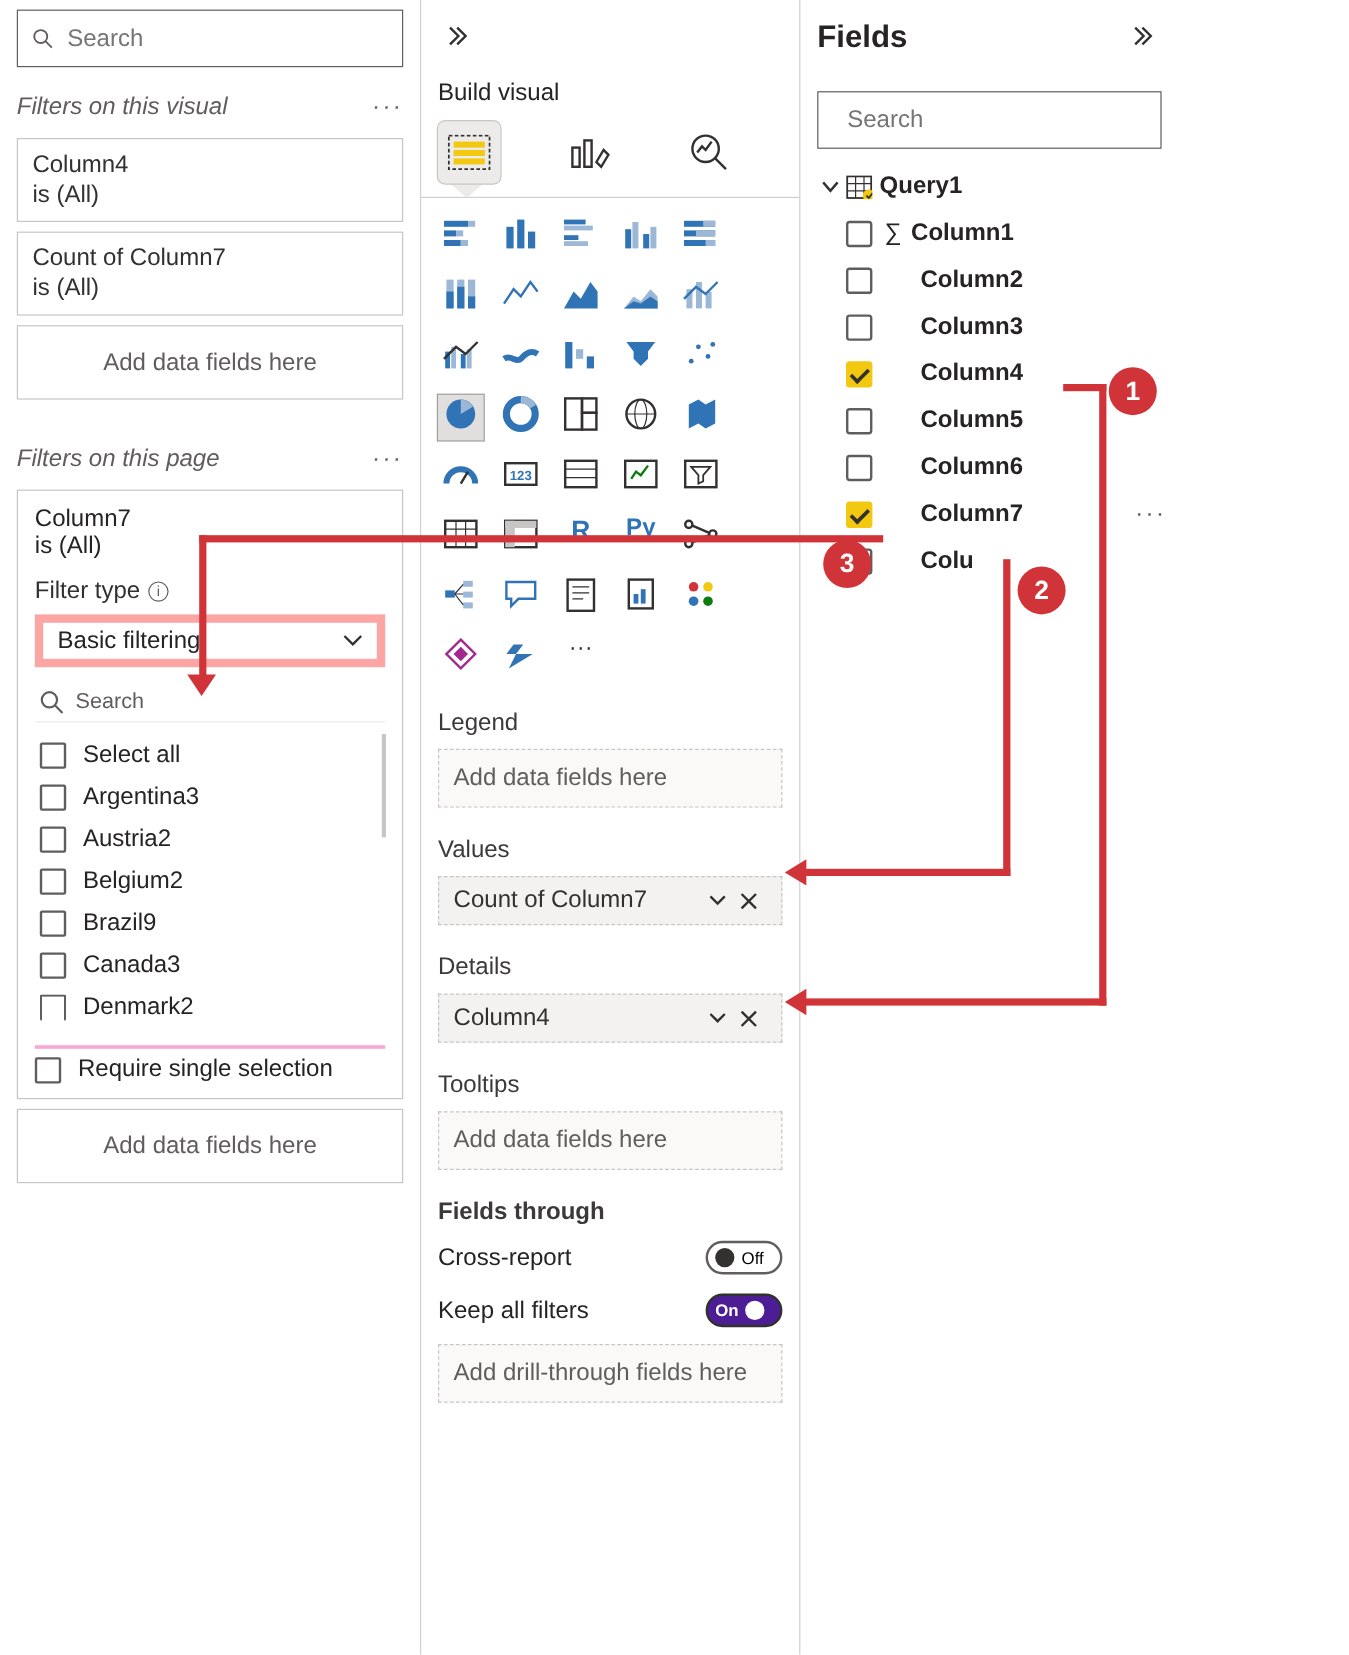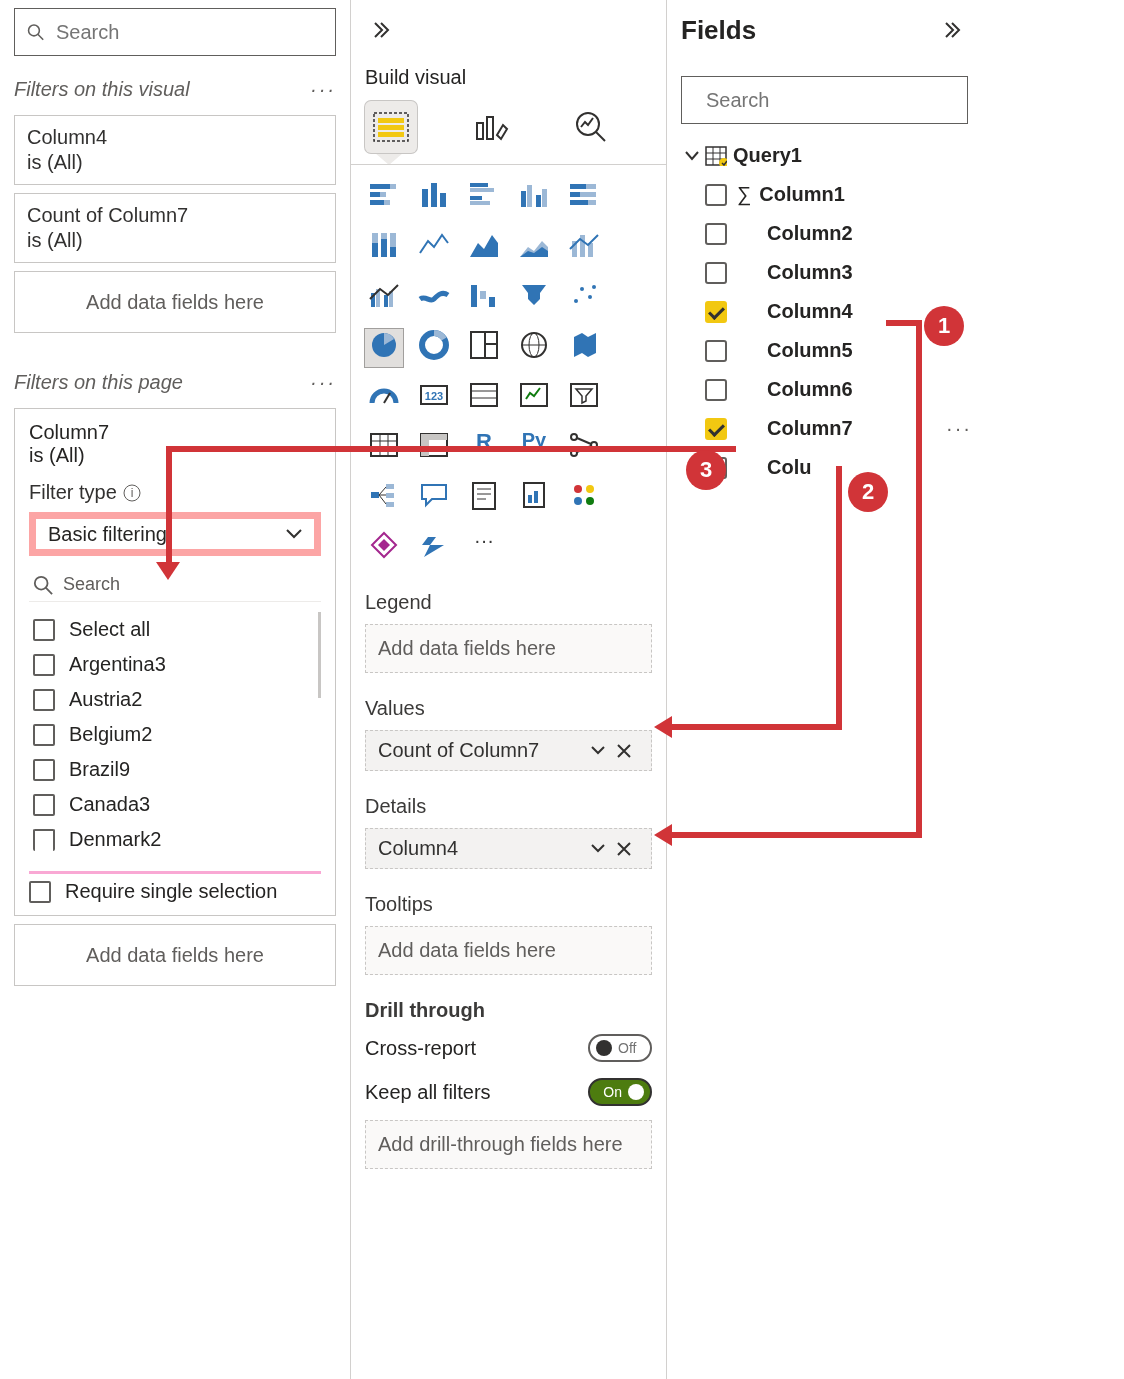--- a/index.html
+++ b/index.html
@@ -227,23 +227,23 @@
   .toggle {
     width: 64px; height: 28px;
     border-radius: 14px;
     border: 2px solid #605e5c;
     display:flex; align-items:center;
     position: relative;
     font-size: 14px;
     padding: 0 6px;
     cursor: pointer;
   }
-  .toggle.off { justify-content: flex-start; background:#fff; color:#737373;}
+  .toggle.off { justify-content: flex-start; background:#fff; color:#000000;}
   .toggle.off::before { content:""; width:16px; height:16px; background:#323130; border-radius:50%; margin-right:6px;}
-  .toggle.on { justify-content: flex-end; background:#4d7c0f; color:#fff; border-color:#323130;}
+  .toggle.on { background:#4c1d95; color:#fff; border-color:#323130;font-weight:bold;}
   .toggle.on::after { content:""; width:16px; height:16px; background:#fff; border-radius:50%; margin-left:6px;}
 
   
   .field-row {
     display:flex; align-items:center;
     padding: 8px 10px 8px 18px;
     font-size: 20px;
     gap: 10px;
     cursor:pointer;
   }
@@ -737,21 +737,21 @@
     <span class="ctl">
         <svg width="14" height="14" viewBox="0 0 14 14">
           <path d="M1 1l12 12M13 1L1 13" stroke="#323130" stroke-width="2"></path>
         </svg>
       </span>
   </div>
 
   <div class="bucket-title">Tooltips</div>
   <div class="bucket-drop"><span>Add data fields here</span></div>
 
-  <div class="bucket-title strong">Drill through</div>
+  <div class="bucket-title strong">Fields through</div>
   <div class="drill-row">
     <span>Cross-report</span>
     <span class="toggle off">
         <span>Off</span>
       </span>
   </div>
   <div class="drill-row">
     <span>Keep all filters</span>
     <span class="toggle on">
         <span>On</span>

